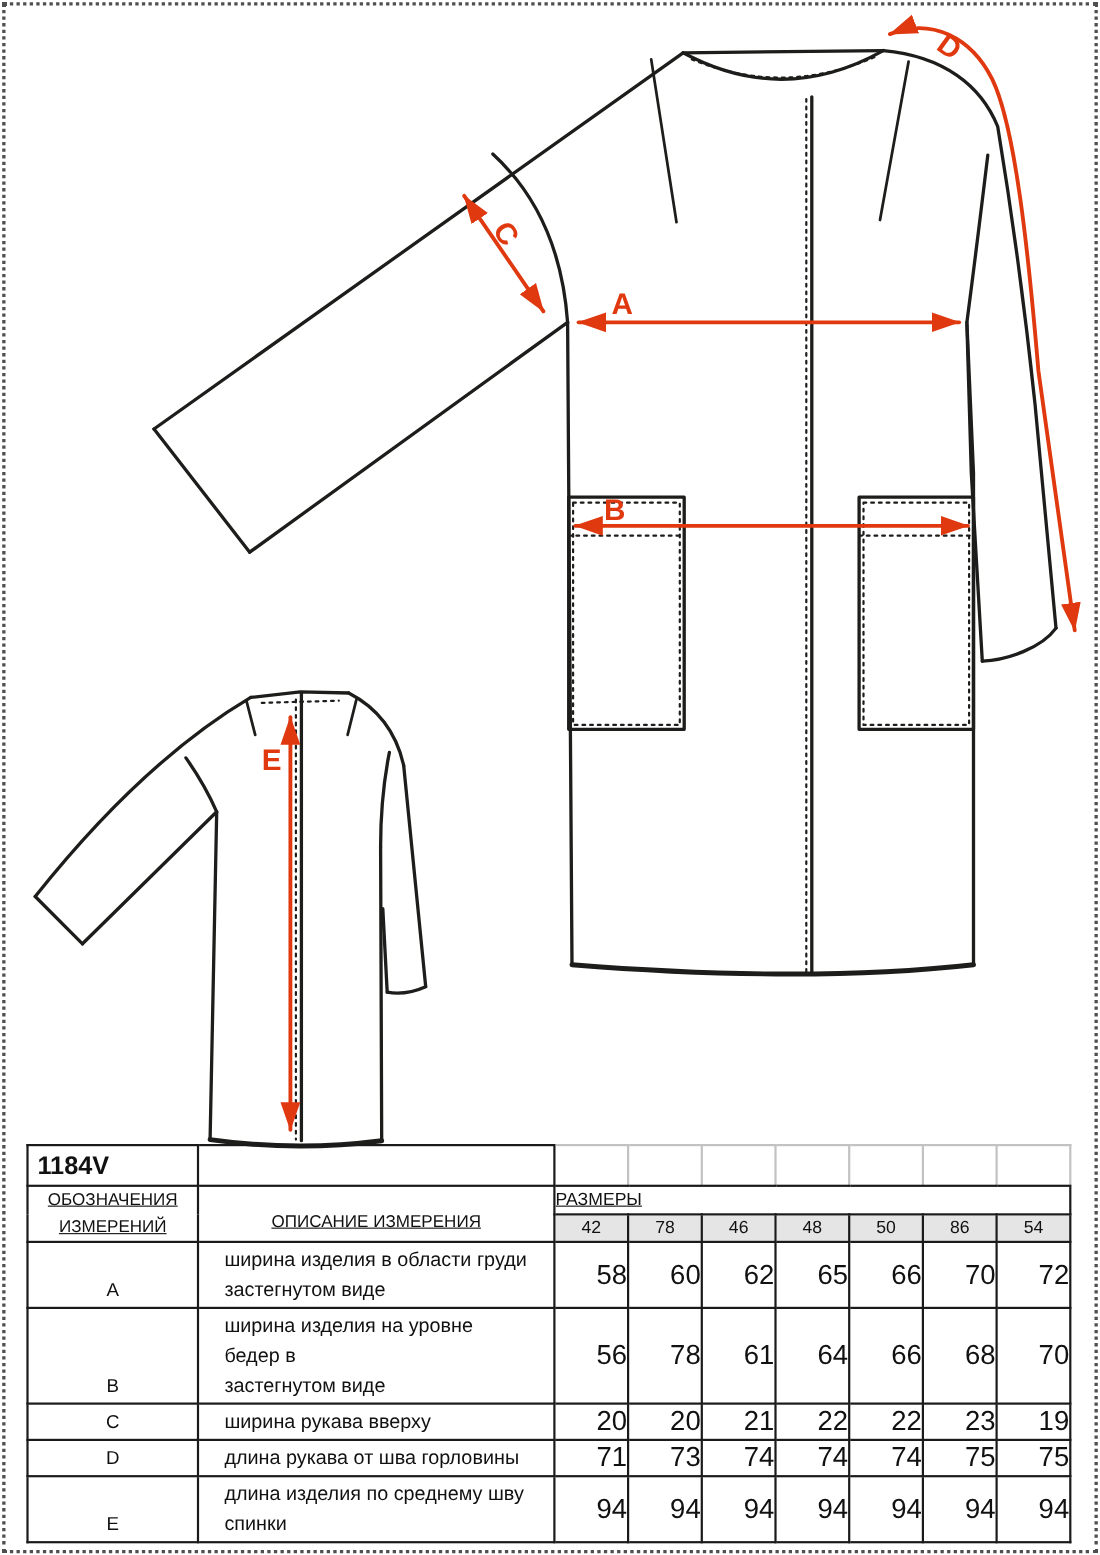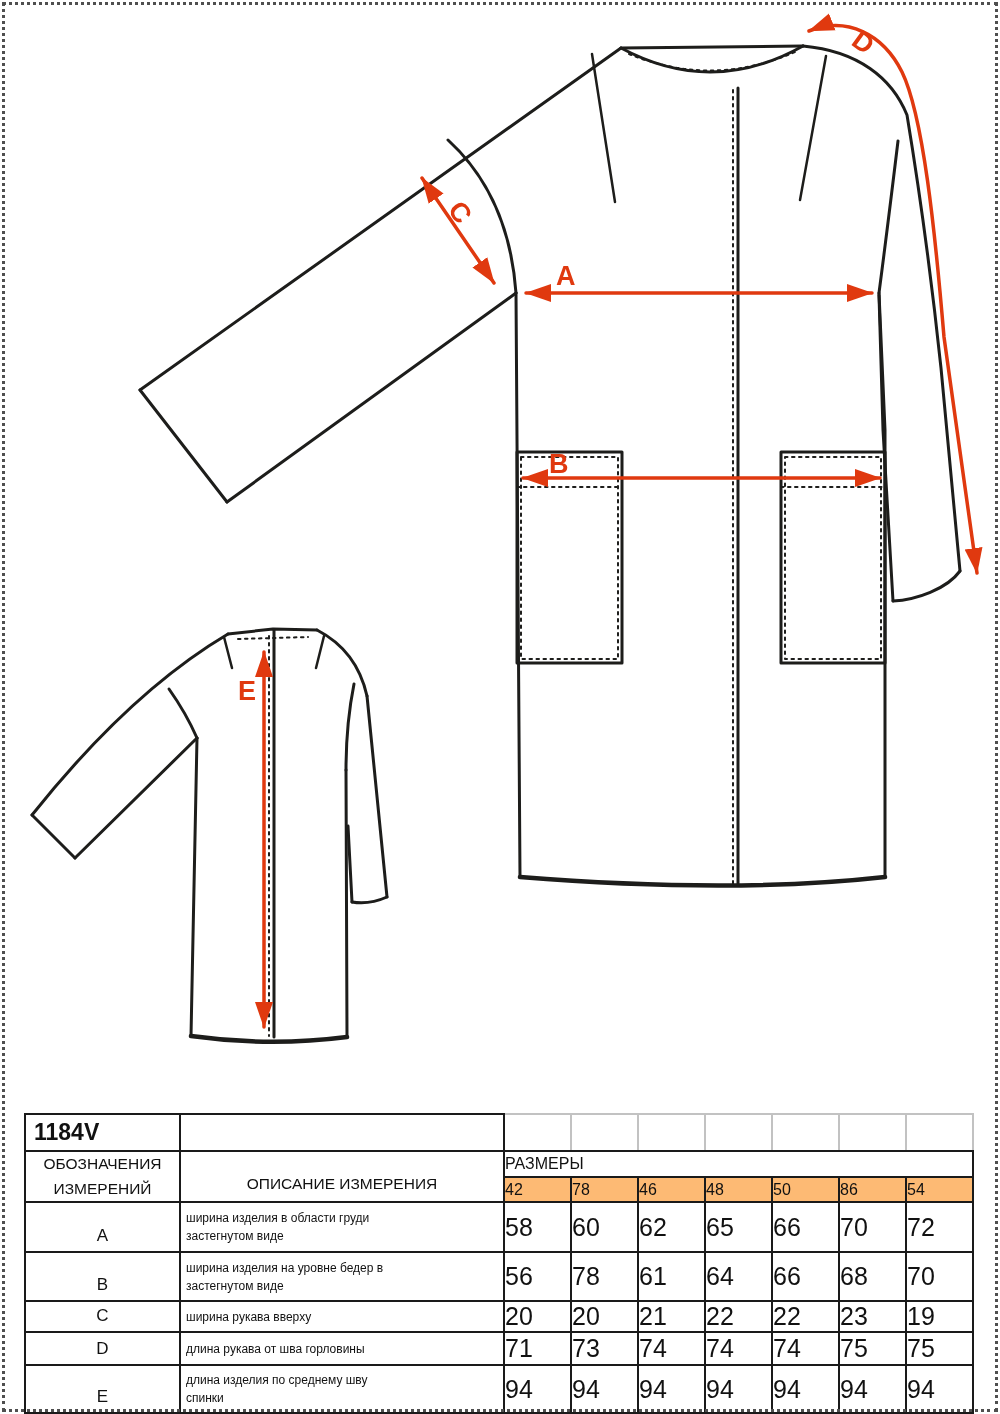--- a/index.html
+++ b/index.html
@@ -6,38 +6,38 @@
   body{
     width:1000px;height:1414px;position:relative;background:#ffffff;
     font-family:"Liberation Sans",sans-serif;color:#111;overflow:hidden;
   }
   .page-border{
     position:absolute;inset:2px;border:3px dotted #4f4f4f;pointer-events:none;z-index:50;
   }
   svg.drawing{position:absolute;top:0;left:0;}
 
   table.spec{
-    position:absolute;top:1113px;left:24px;width:949px;
+    position:absolute;top:1040px;left:24px;width:949px;
     border-collapse:collapse;table-layout:fixed;
   }
   td{border:2px solid #1a1a1a;padding:0;overflow:hidden;}
   .t-title{font-weight:bold;font-size:23px;padding-left:8px;vertical-align:middle;}
   .t-empty{}
   .t-ghost{border-left:2px solid #c2c2c2;border-right:2px solid #c2c2c2;
            border-top:2px solid #c2c2c2;border-bottom:2px solid #1a1a1a;}
   .hdr1{font-size:15.5px;text-align:center;vertical-align:middle;
         white-space:pre-line;line-height:1.55;}
   .hdr2{font-size:15.5px;text-align:center;vertical-align:bottom;padding-bottom:8px;}
   .razmery{font-size:16px;text-align:left;vertical-align:middle;}
-  .size-h{background:#fdba74;font-size:16px;vertical-align:middle;}
+  .size-h{background:#e5e5e5;font-size:16px;text-align:center;vertical-align:middle;}
   .letter{font-size:17px;text-align:center;vertical-align:bottom;padding-bottom:5px;}
-  .desc{font-size:12px;vertical-align:middle;padding:2px 5px;
+  .desc{font-size:18px;vertical-align:middle;padding:2px 23px;
         white-space:pre-line;line-height:1.5;}
-  .val{font-size:25px;text-align:left;vertical-align:middle;}
-  tr.r-title{height:37px;} tr.r-razm{height:26px;} tr.r-size{height:25px;}
+  .val{font-size:25px;text-align:right;vertical-align:middle;}
+  tr.r-title{height:37px;} tr.r-razm{height:26px;text-decoration:underline;} tr.r-size{height:25px;}
   tr.r-a{height:50px;} tr.r-b{height:49px;} tr.r-c{height:31px;}
   tr.r-d{height:33px;} tr.r-e{height:48px;}
   .lbl{font-family:"Liberation Sans",sans-serif;font-weight:bold;font-size:27px;fill:#e0390f;}
 </style>
 </head>
 <body>
 
 <div class="page-border"></div>
 
 <svg class="drawing" width="1000" height="1065" viewBox="0 0 1000 1065">

